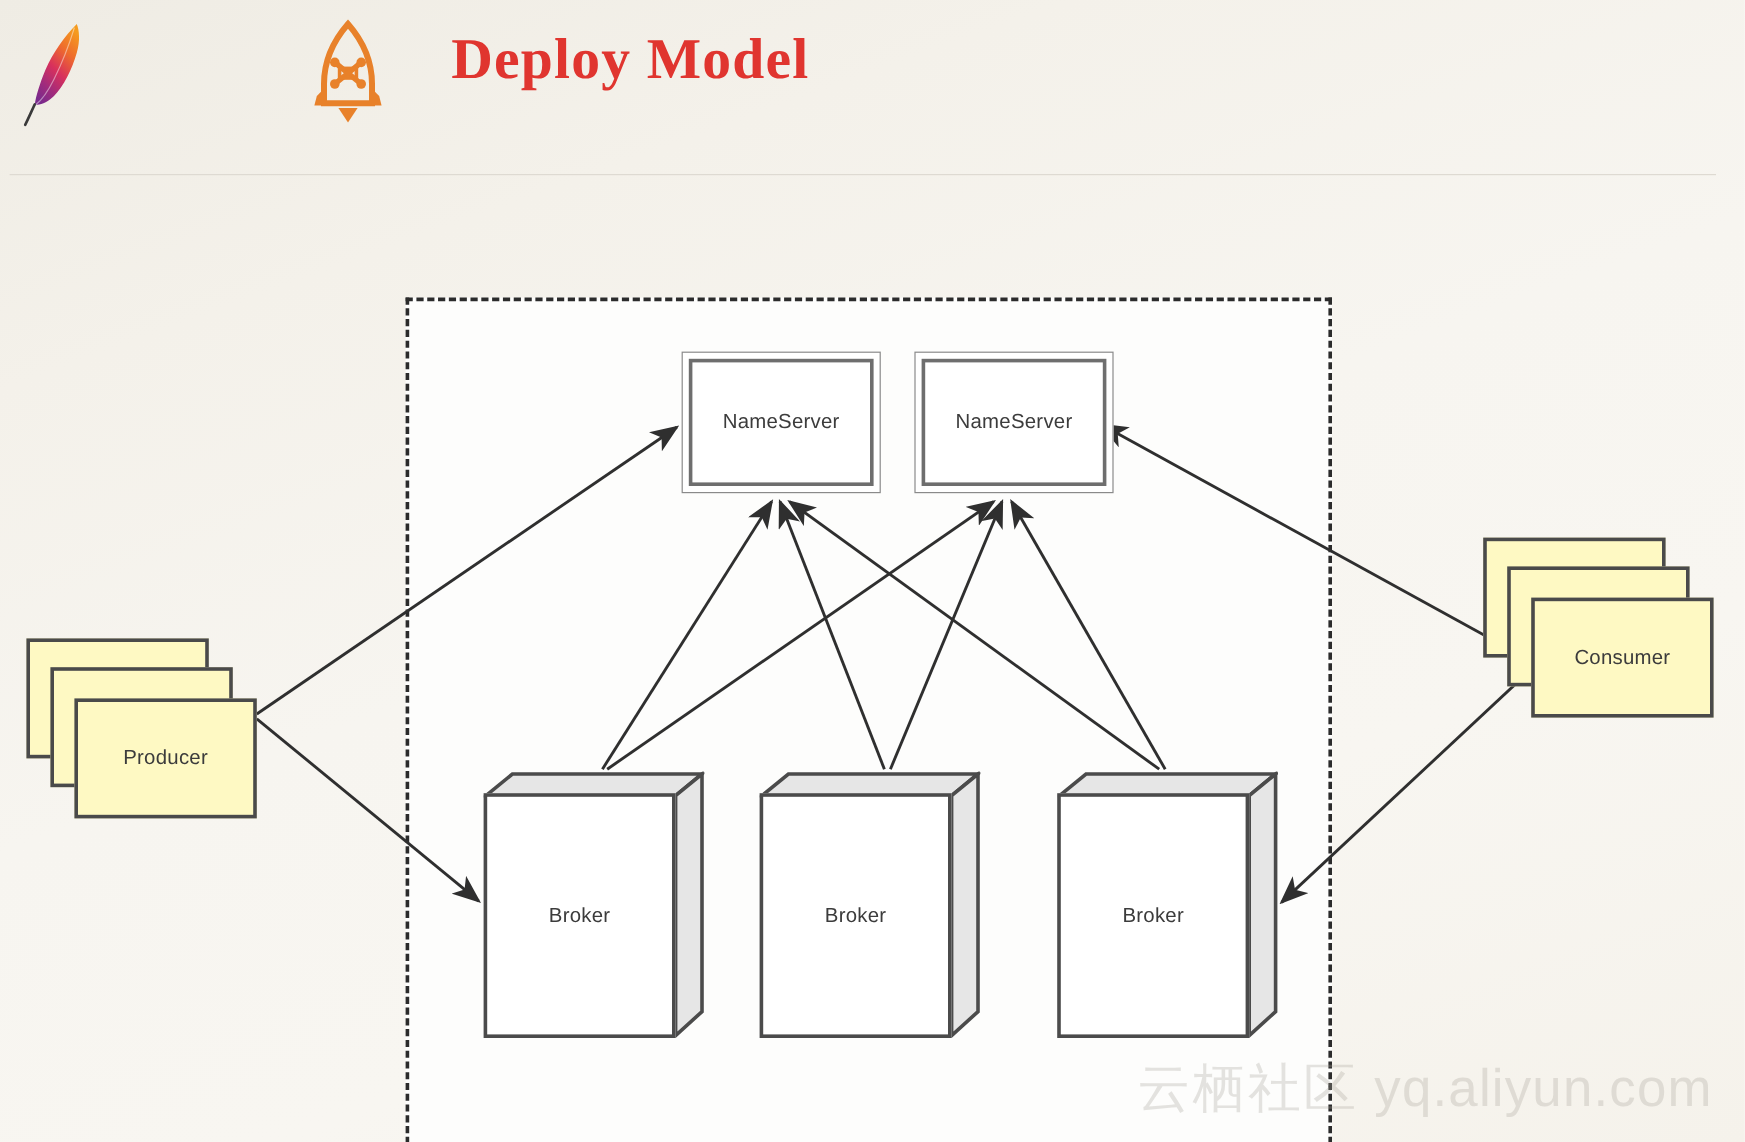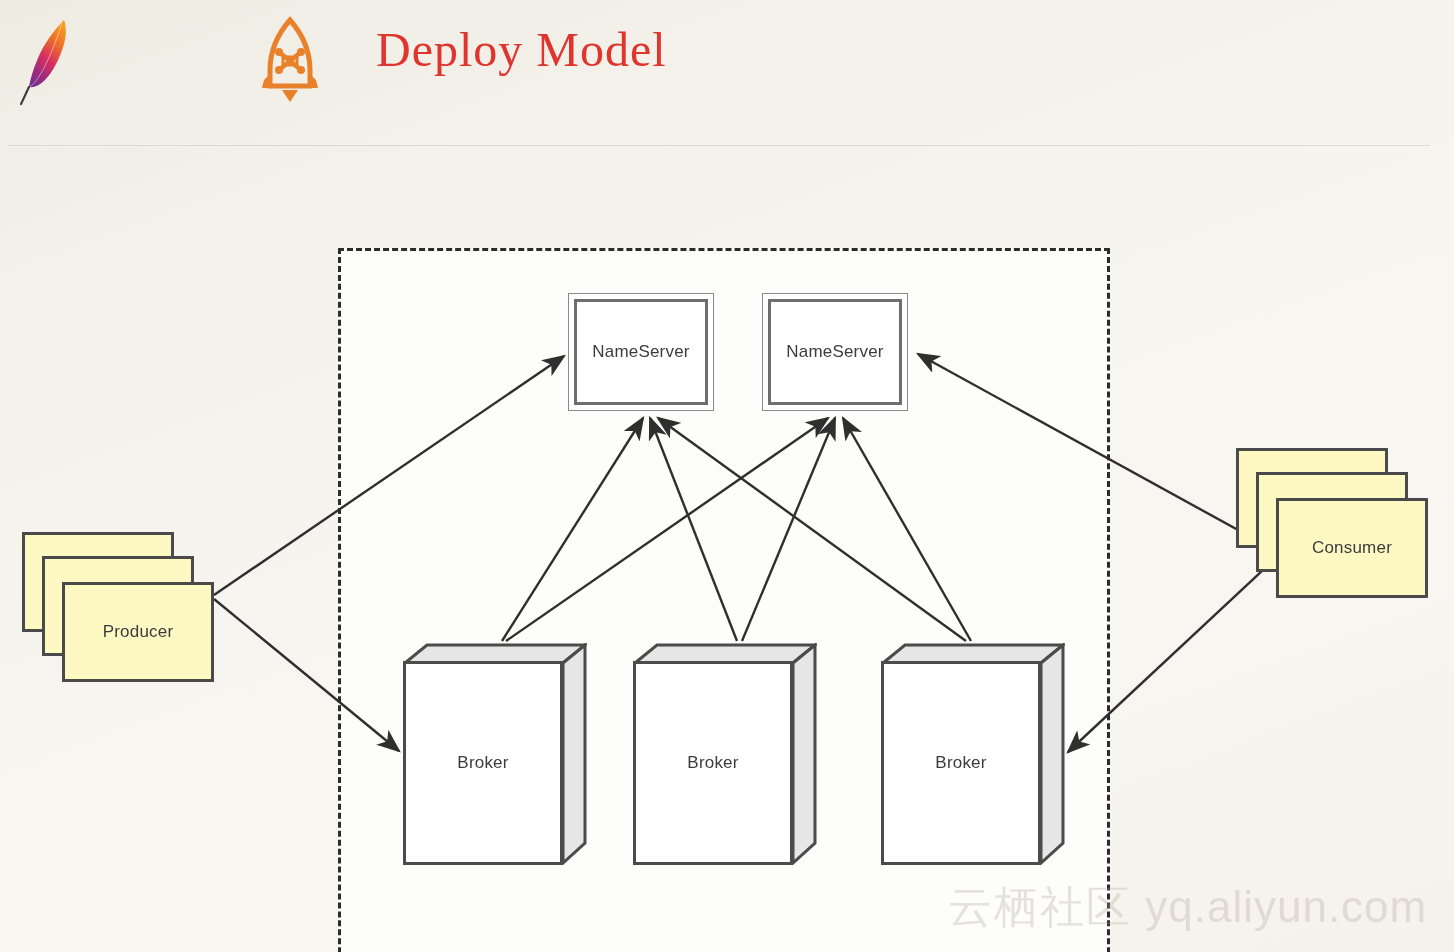--- a/index.html
+++ b/index.html
@@ -71,21 +71,21 @@
   #rocketmq-logo {
     position: absolute;
     left: 252px; top: 14px;
     width: 76px; height: 92px;
   }
   #deploy-title {
     position: absolute;
     left: 376px; top: 22px;
     font-family: "Liberation Serif", serif;
     font-size: 48px;
-    font-weight: 400;
+    font-weight: 700;
     color: #e0352f;
     letter-spacing: 1px;
     white-space: nowrap;
   }
   #header-divider {
     position: absolute;
     left: 8px; top: 145px;
     width: 1422px; height: 1px;
     background: #dedad2;
   }
@@ -124,21 +124,21 @@
     align-items: center;
     justify-content: center;
     font-size: 17px;
     color: #3c3c3c;
     font-family: "Liberation Sans", sans-serif;
     letter-spacing: 0.2px;
   }
 
   
   .nameserver {
-    width: 146px; height: 118px;
+    width: 166px; height: 118px;
     border: 1px solid #8a8a8a;
     background: #ffffff;
     box-sizing: border-box;
   }
   .nameserver-inner {
     position: absolute;
     left: 5px; top: 5px;
     right: 5px; bottom: 5px;
     border: 3px solid #6e6e6e;
     background: #ffffff;

